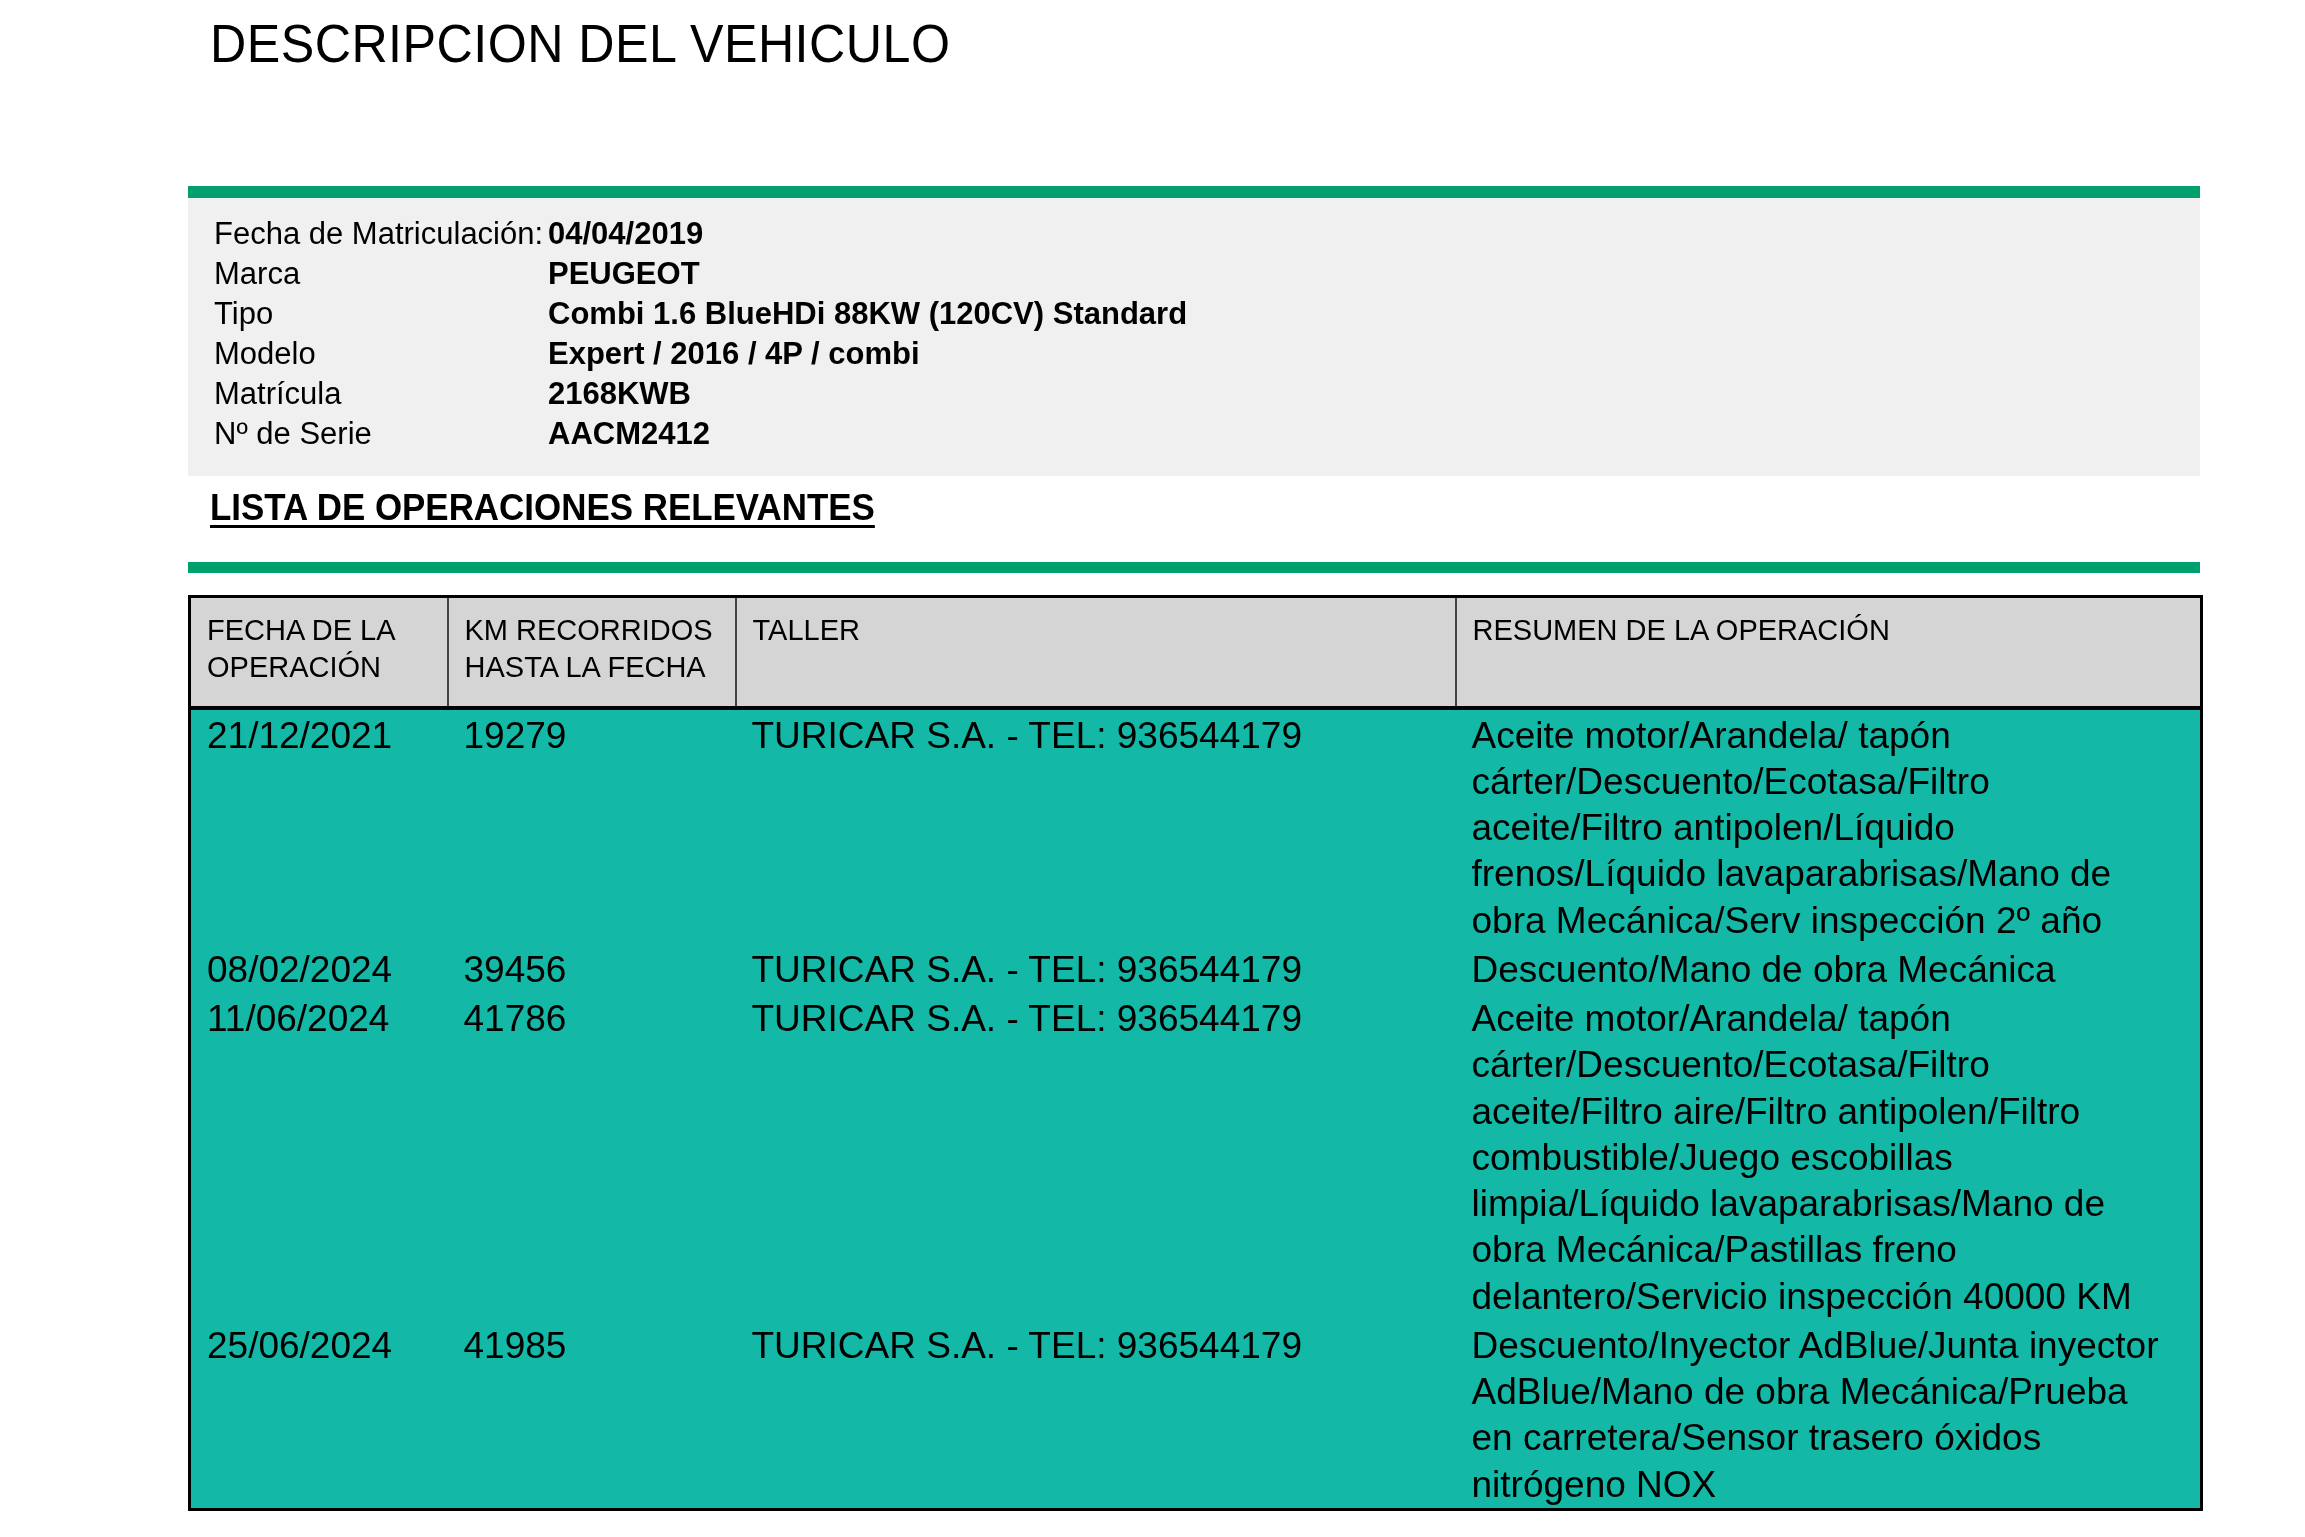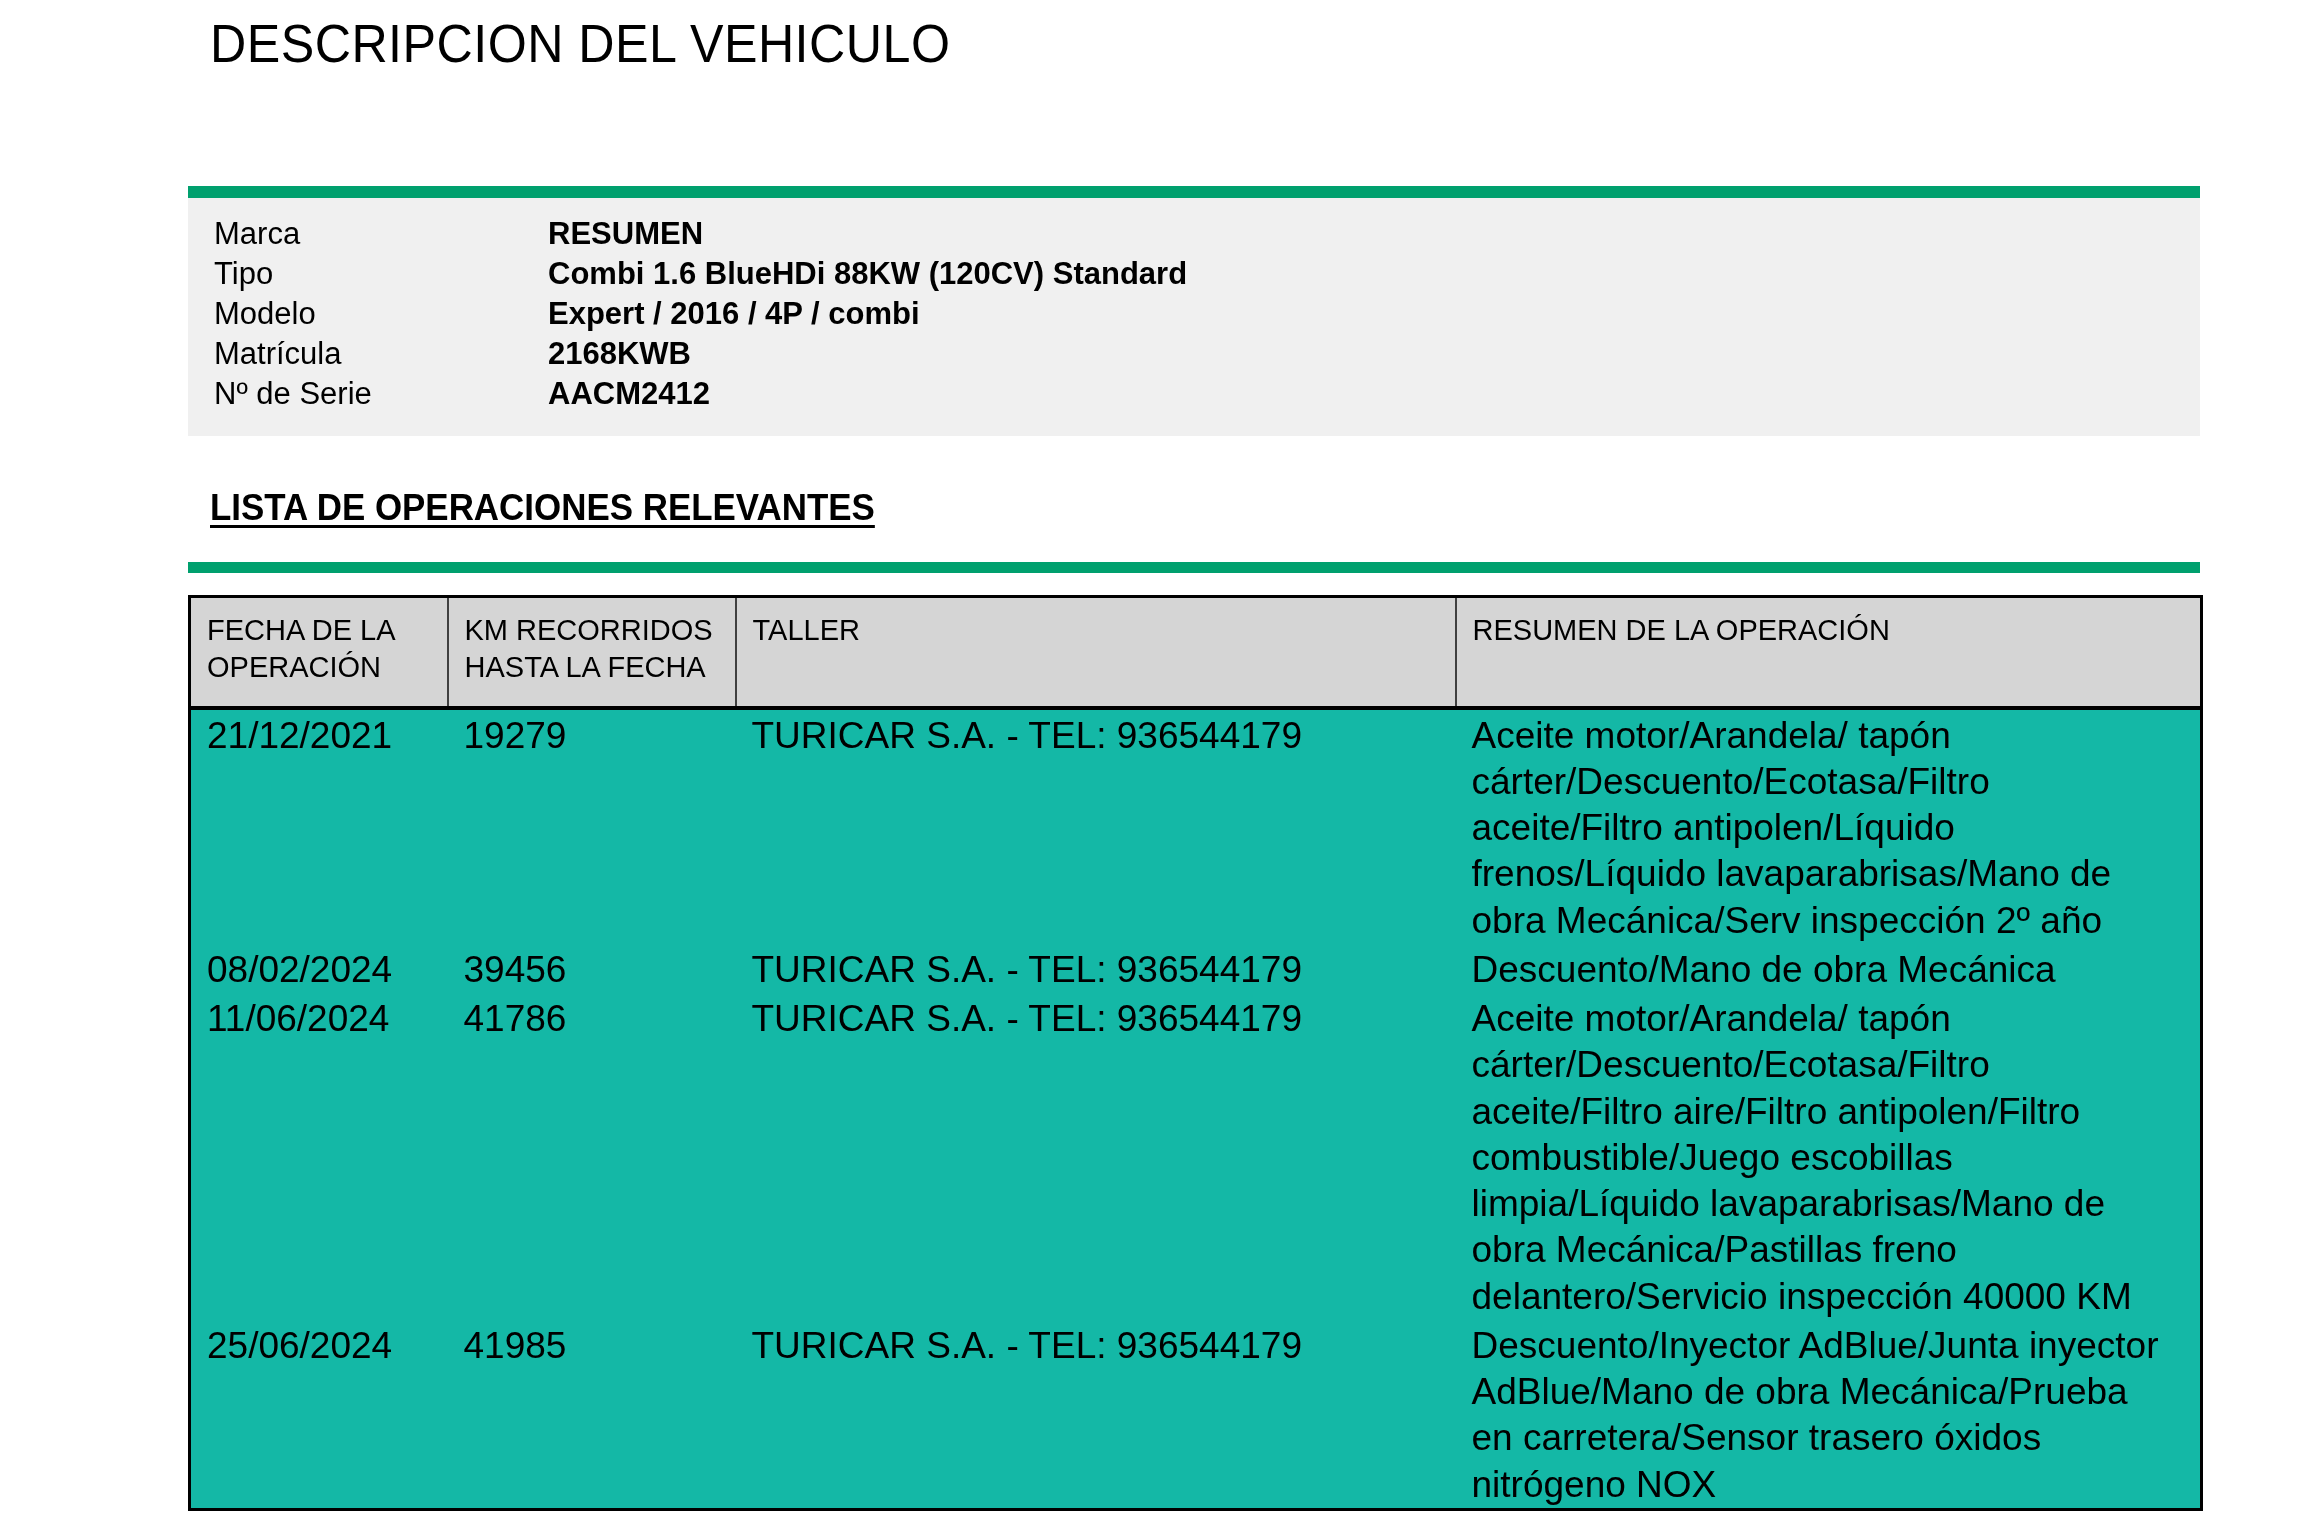--- a/index.html
+++ b/index.html
@@ -149,24 +149,28 @@
 <body>
 
 <div class="page">
 
   <div class="doc-title">DESCRIPCION DEL VEHICULO</div>
 
   <div class="vehicle-block">
     <div class="green-rule"></div>
     <div class="vehicle-body">
 
+      <div class="v-row">
+        <div class="v-label">Fecha de Matriculación:</div>
+        <div class="v-value">04/04/2019</div>
+      </div>
 
       <div class="v-row">
         <div class="v-label">Marca</div>
-        <div class="v-value">RESUMEN</div>
+        <div class="v-value">PEUGEOT</div>
       </div>
 
       <div class="v-row">
         <div class="v-label">Tipo</div>
         <div class="v-value">Combi 1.6 BlueHDi 88KW (120CV) Standard</div>
       </div>
 
       <div class="v-row">
         <div class="v-label">Modelo</div>
         <div class="v-value">Expert / 2016 / 4P / combi</div>

